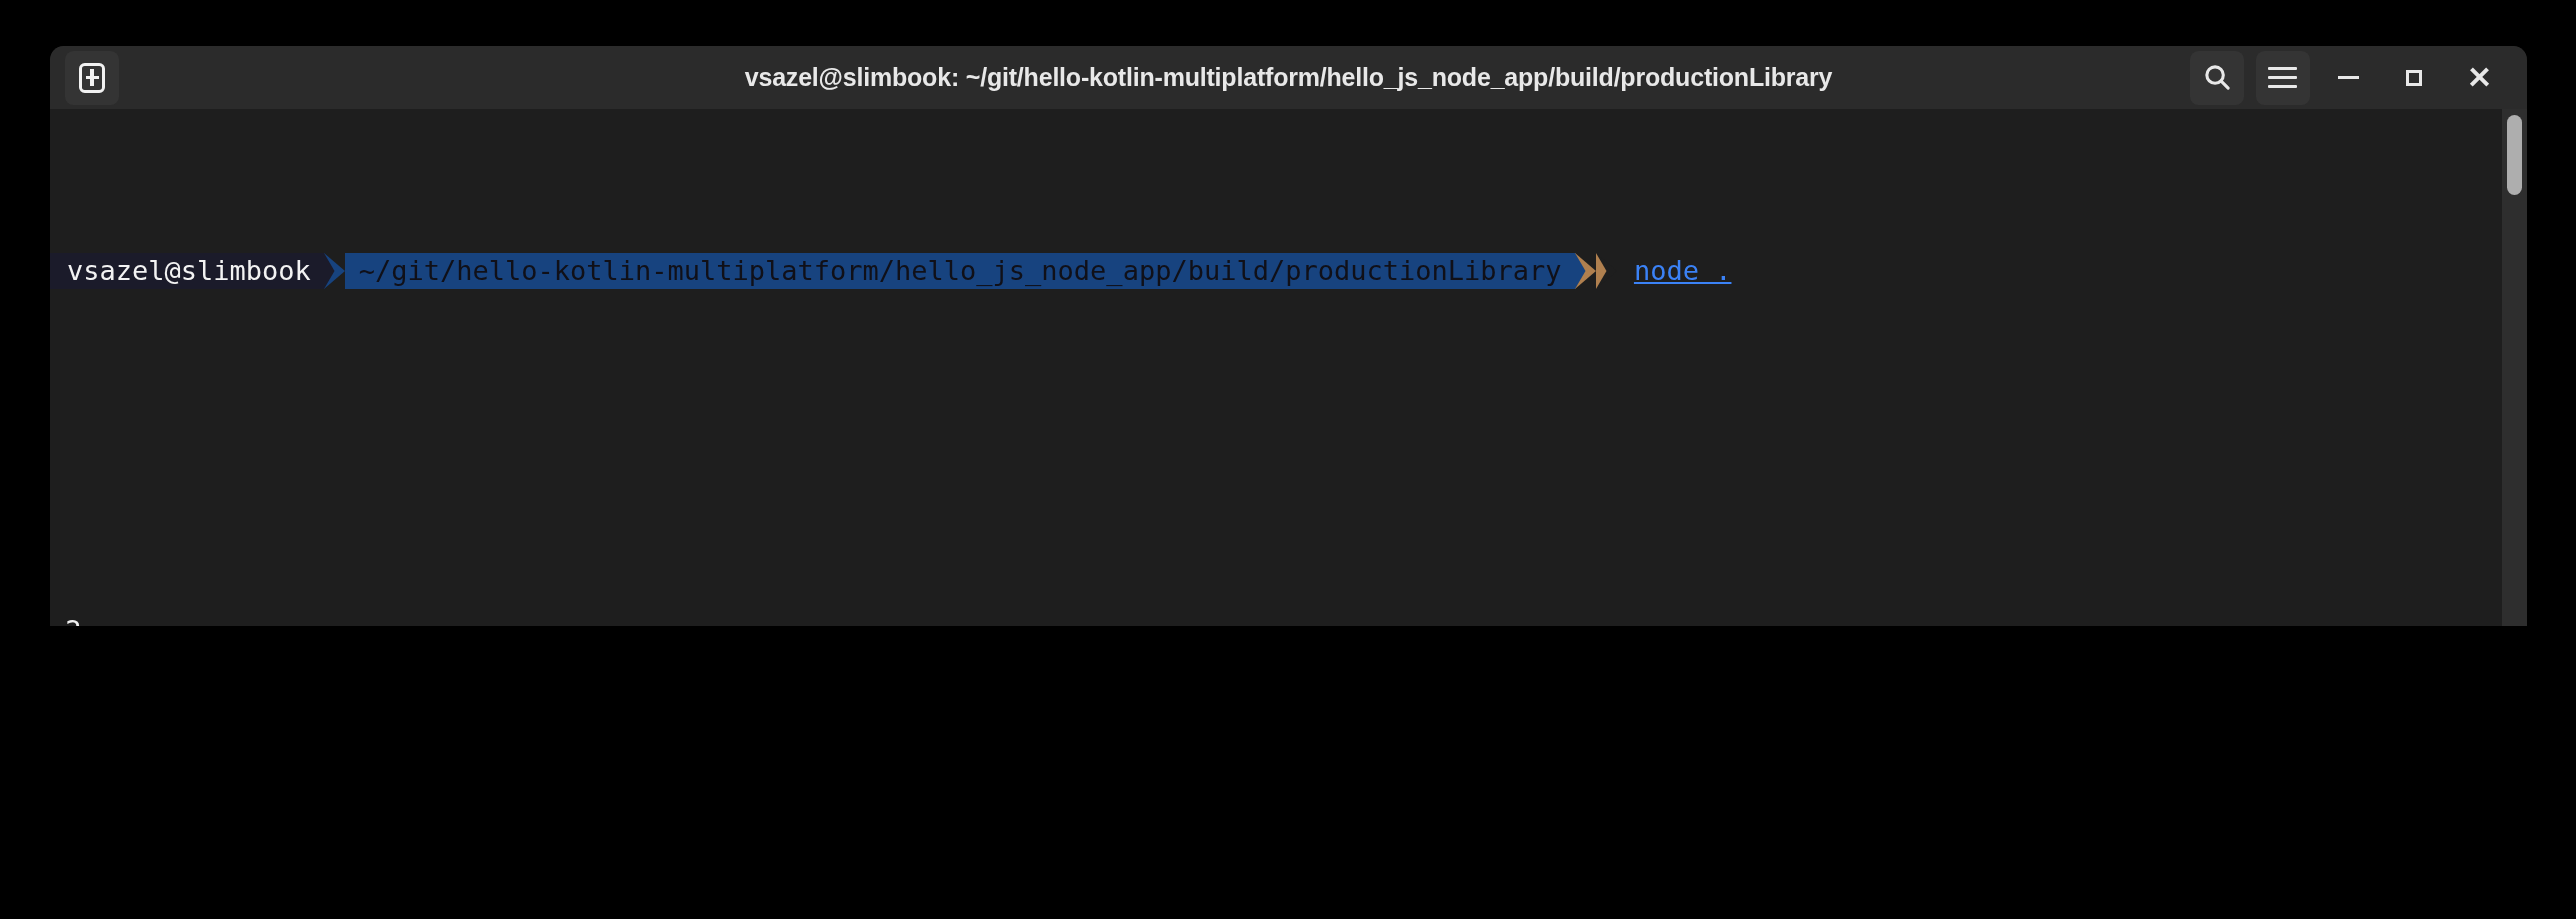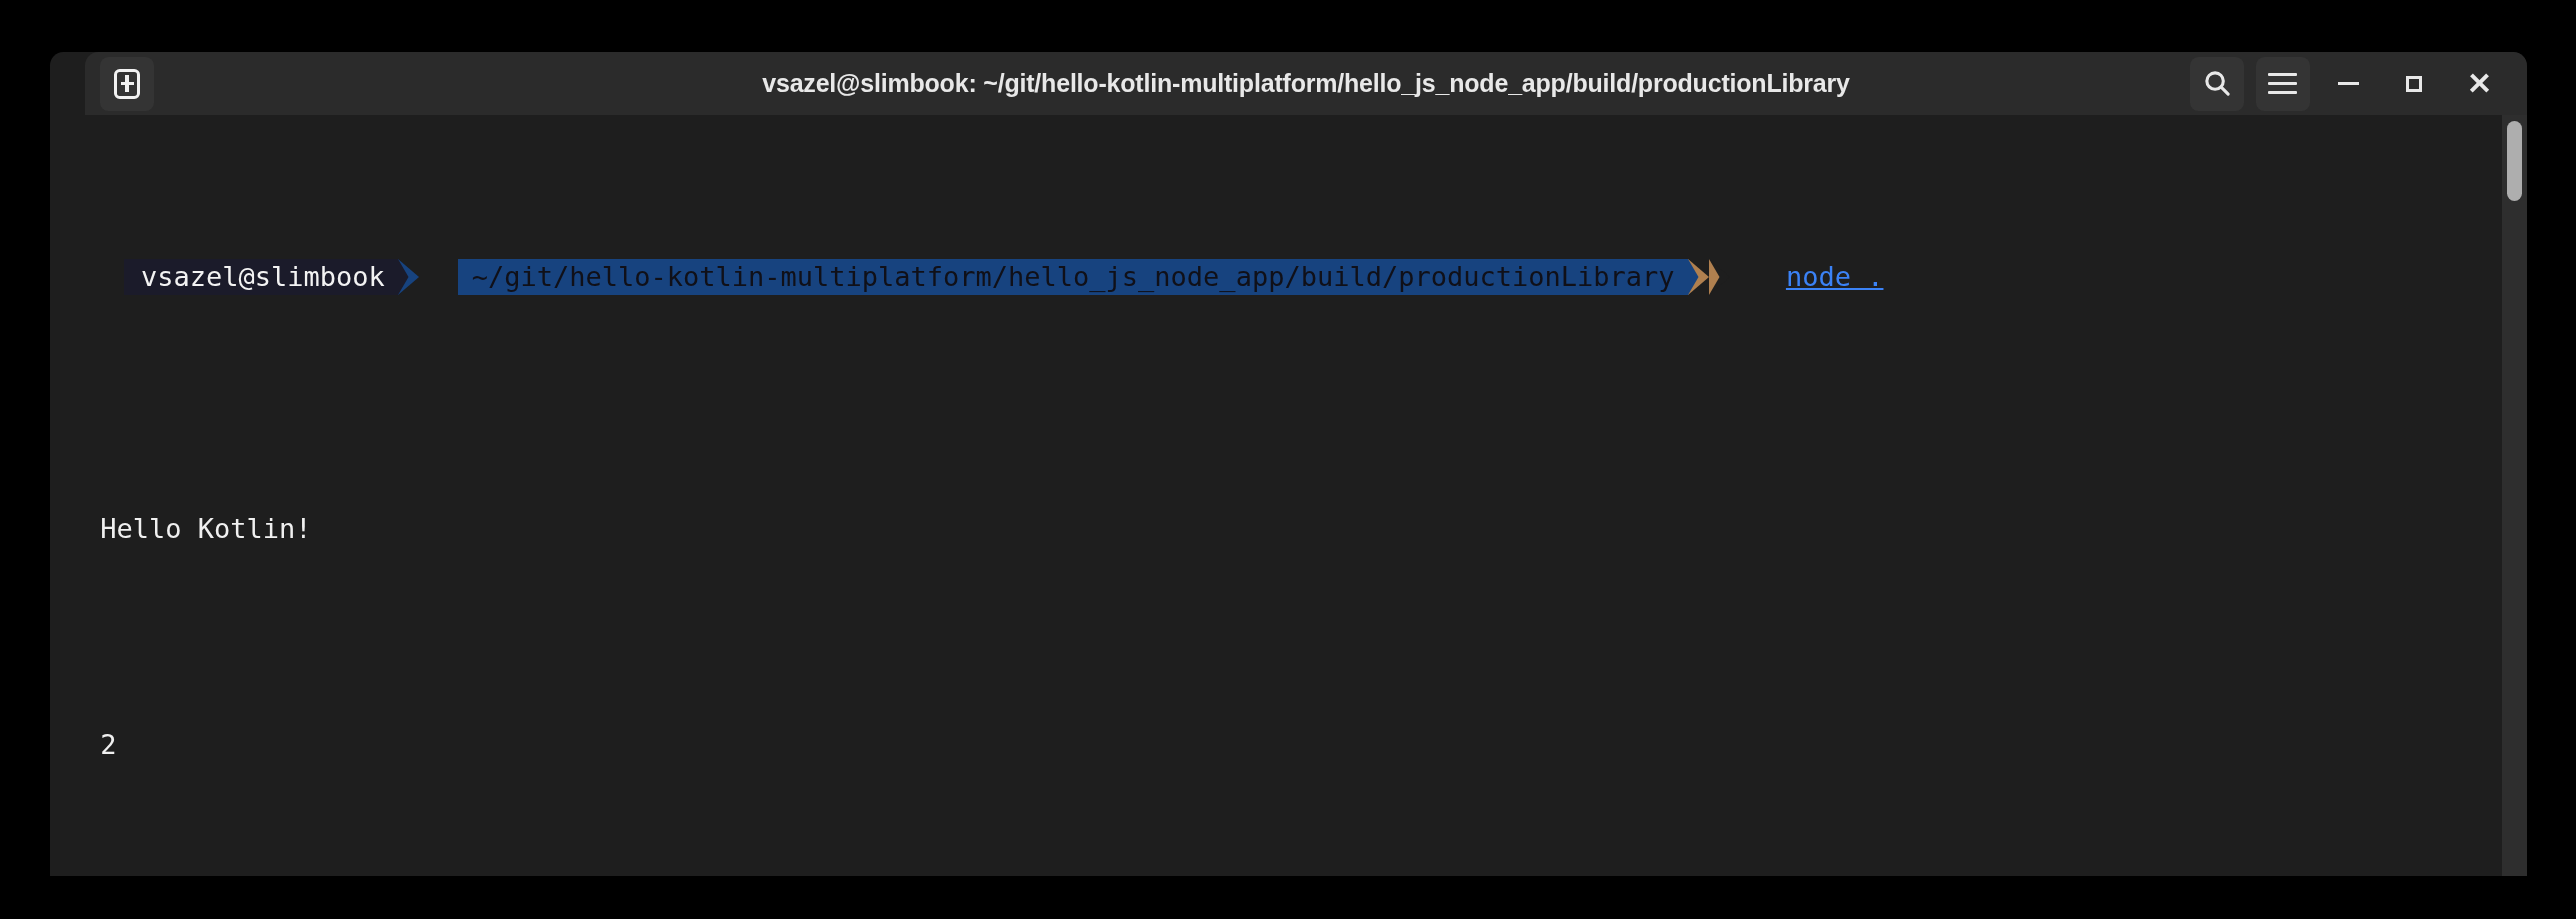--- a/index.html
+++ b/index.html
@@ -16,29 +16,28 @@
     position: relative;
     width: 2576px;
     height: 919px;
     background: #000000;
   }
 
   
   #terminal-window {
     position: absolute;
     left: 50px;
-    top: 52px;
+    top: 46px;
     width: 2477px;
-    height: 824px;
+    height: 580px;
     background: #1e1e1e;
     border-radius: 13.4px 13.4px 0 0;
     overflow: hidden;
     display: flex;
     flex-direction: column;
-    padding-left: 35px;
   }
 
   
   #titlebar {
     position: relative;
     height: 63px;
     min-height: 63px;
     background: #2b2b2b;
     border-radius: 13.4px 13.4px 0 0;
     display: flex;
@@ -147,21 +146,20 @@
     font-family: "DejaVu Sans Mono", monospace;
     font-size: 27px;
   }
 
   .pl-seg {
     display: flex;
     align-items: center;
     height: 100%;
     padding: 0 13.4px;
     white-space: pre;
-    margin-left: 39px;
   }
 
   .pl-arrow {
     width: 21px;
     height: 100%;
     flex: none;
   }
 
   .seg-user   { background: #1b1b2a; color: #f3f3f3; padding-left: 17px; }
   .seg-path   { background: #17437f; color: #101018; }
@@ -259,21 +257,20 @@
           <svg class="pl-arrow" viewBox="0 0 22 40" preserveAspectRatio="none">
             <polygon points="0,0 22,20 0,40" fill="#1e1e1e"></polygon>
             <polygon points="0,0 0,40 11,20" fill="#b0804f"></polygon>
           </svg>
 
           <div class="pl-seg seg-cmd">node .</div>
         </div>
 
         
         <div id="term-out">
-          <div class="out-line">Hello Kotlin!</div>
           <div class="out-blank"></div>
           <div class="out-line">2</div>
           
           
           
           
           
           
           
           

